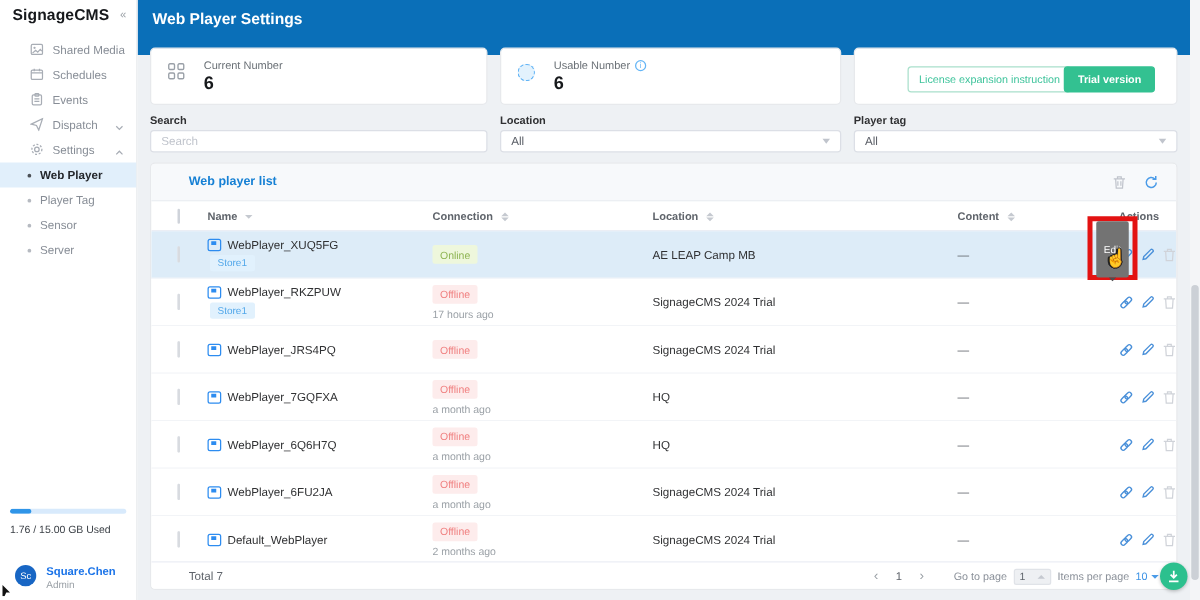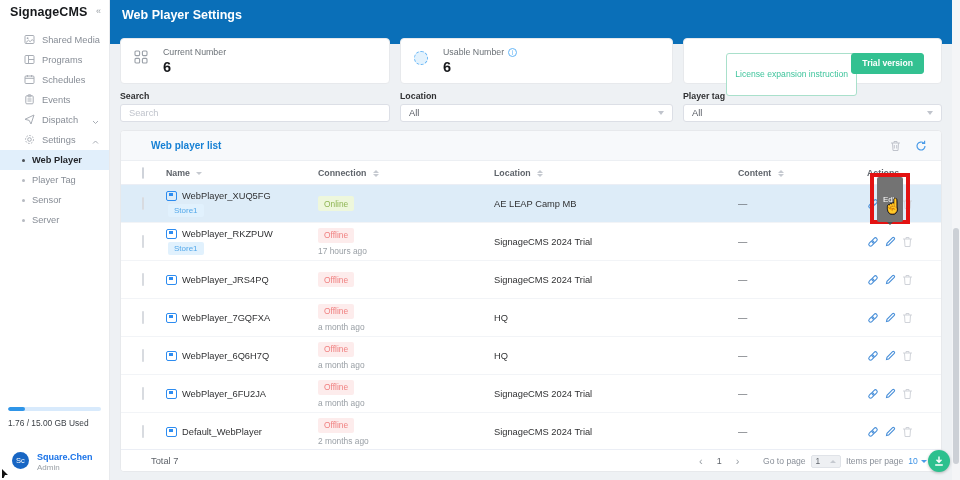--- a/index.html
+++ b/index.html
@@ -39,21 +39,21 @@
   .stat-card1 { left:10px; top:38px; width:270px; height:46px; }
   .stat-card2 { left:290px; top:38px; width:273px; height:46px; }
   .stat-card3 { left:573px; top:38px; width:259px; height:46px; }
   .stat-icon { position:absolute; left:13px; top:11px; }
   .stat-circle { position:absolute; left:13px; top:12px; width:14px; height:14px; border-radius:50%; background:#e3f2fd; border:1.5px dashed #64b5f6; }
   .stat-label { position:absolute; left:42px; top:8px; font-size:8.8px; color:#6a7076; display:flex; align-items:center; gap:4px; }
   .info-i { display:inline-flex; width:9px; height:9px; border:1px solid #64b5f6; border-radius:50%; color:#64b5f6; font-size:6.5px; align-items:center; justify-content:center; font-style:normal; }
   .stat-value { position:absolute; left:42px; top:20px; font-size:14.5px; font-weight:bold; color:#17191c; }
 
   .btn { display:inline-block; border-radius:3px; font-size:8.6px; line-height:1; cursor:pointer; }
-  .btn-license { position:absolute; right:84px; top:14px; padding:16px 8px; border:1px solid #a9e0cb; color:#3fc49c; background:#fff; }
+  .btn-license { position:absolute; right:84px; top:14px; padding:5px 8px; border:1px solid #a9e0cb; color:#3fc49c; background:#fff; }
   .btn-trial { position:absolute; right:17px; top:14px; padding:5px 10px; background:#33c191; color:#fff; font-weight:bold; border:1px solid #33c191; }
 
   .filter-group { position:absolute; top:91px; }
   .fg-search { left:10px; width:270px; }
   .fg-location { left:290px; width:273px; }
   .fg-tag { left:573px; width:259px; }
   .filter-label { font-size:8.8px; font-weight:bold; color:#303133; margin-bottom:3px; }
   .filter-input, .filter-select { width:100%; height:18px; border:1px solid #dcdfe6; border-radius:3px; background:#fff; font-size:9.3px; padding:0 8px; color:#5a5e66; font-family:"Liberation Sans",sans-serif; outline:none; position:relative; }
   .filter-input::placeholder { color:#c0c4cc; }
   .filter-select { display:flex; align-items:center; justify-content:space-between; cursor:pointer; }
@@ -63,21 +63,21 @@
   .table-card { left:10px; top:130px; width:822px; height:342px; overflow:hidden; }
   .list-head { height:30px; background:#f7f9fb; border-bottom:1px solid #eceff3; position:relative; }
   .list-title { position:absolute; left:30px; top:0; line-height:30px; font-size:10px; font-weight:bold; color:#1680d4; }
   .list-tools { position:absolute; right:14px; top:0; height:30px; display:flex; align-items:center; gap:14px; }
   .icon-btn { cursor:pointer; display:inline-flex; }
 
   .thead { height:24px; display:flex; align-items:center; border-bottom:1px solid #ebeef5; font-size:8.8px; font-weight:bold; color:#5f646b; }
   .trow { height:38px; display:flex; align-items:center; border-bottom:1px solid #f2f4f7; background:#fff; }
   .trow.hl { background:#ddecf8; }
   .col-check { width:45px; padding-left:21px; }
-  .col-name { width:152px; }
+  .col-name { width:180px; }
   .col-conn { width:176px; }
   .col-loc { width:244px; font-size:9.3px; color:#303133; }
   .col-content { width:129px; font-size:9.3px; color:#5f646b; }
   .col-actions { flex:1; display:flex; align-items:center; gap:6px; }
 
   .checkbox { width:11px; height:11px; border:1px solid #cfd3da; border-radius:2px; background:#fff; cursor:pointer; }
   .checkbox.dim { background:#e9ebef; border-color:#d8dbe0; }
 
   .sort { display:inline-flex; flex-direction:column; gap:1px; margin-left:4px; vertical-align:middle; }
   .c-up { width:0; height:0; border-left:3px solid transparent; border-right:3px solid transparent; border-bottom:3.5px solid #c5c9d0; }
@@ -128,27 +128,20 @@
     <div class="collapse">«</div>
   </div>
   <ul class="nav">
     <li class="nav-item">
       <span><svg width="11" height="11" viewBox="0 0 11 11">
             <rect x="1" y="1.5" width="9" height="8" rx="1" fill="none" stroke="#a8adb5"></rect>
             <circle cx="3.6" cy="4.2" r=".9" fill="#a8adb5"></circle>
             <path d="M2 8.5l2.5-2.3 1.7 1.5 2-2.2 1.3 1.4" fill="none" stroke="#a8adb5"></path>
           </svg></span>
       <span>Shared Media</span>
-    </li>
-    <li class="nav-item">
-      <span><svg width="11" height="11" viewBox="0 0 11 11">
-            <rect x="1" y="1.5" width="9" height="8" rx="1" fill="none" stroke="#a8adb5"></rect>
-            <path d="M4.5 1.5v8M4.5 5.5h5.5" fill="none" stroke="#a8adb5"></path>
-          </svg></span>
-      <span>Programs</span>
     </li>
     <li class="nav-item">
       <span><svg width="11" height="11" viewBox="0 0 11 11">
             <rect x="1" y="2" width="9" height="7.5" rx="1" fill="none" stroke="#a8adb5"></rect>
             <path d="M1 4.3h9M3.4 1v2M7.6 1v2" fill="none" stroke="#a8adb5"></path>
           </svg></span>
       <span>Schedules</span>
     </li>
     <li class="nav-item">
       <span><svg width="11" height="11" viewBox="0 0 11 11">

